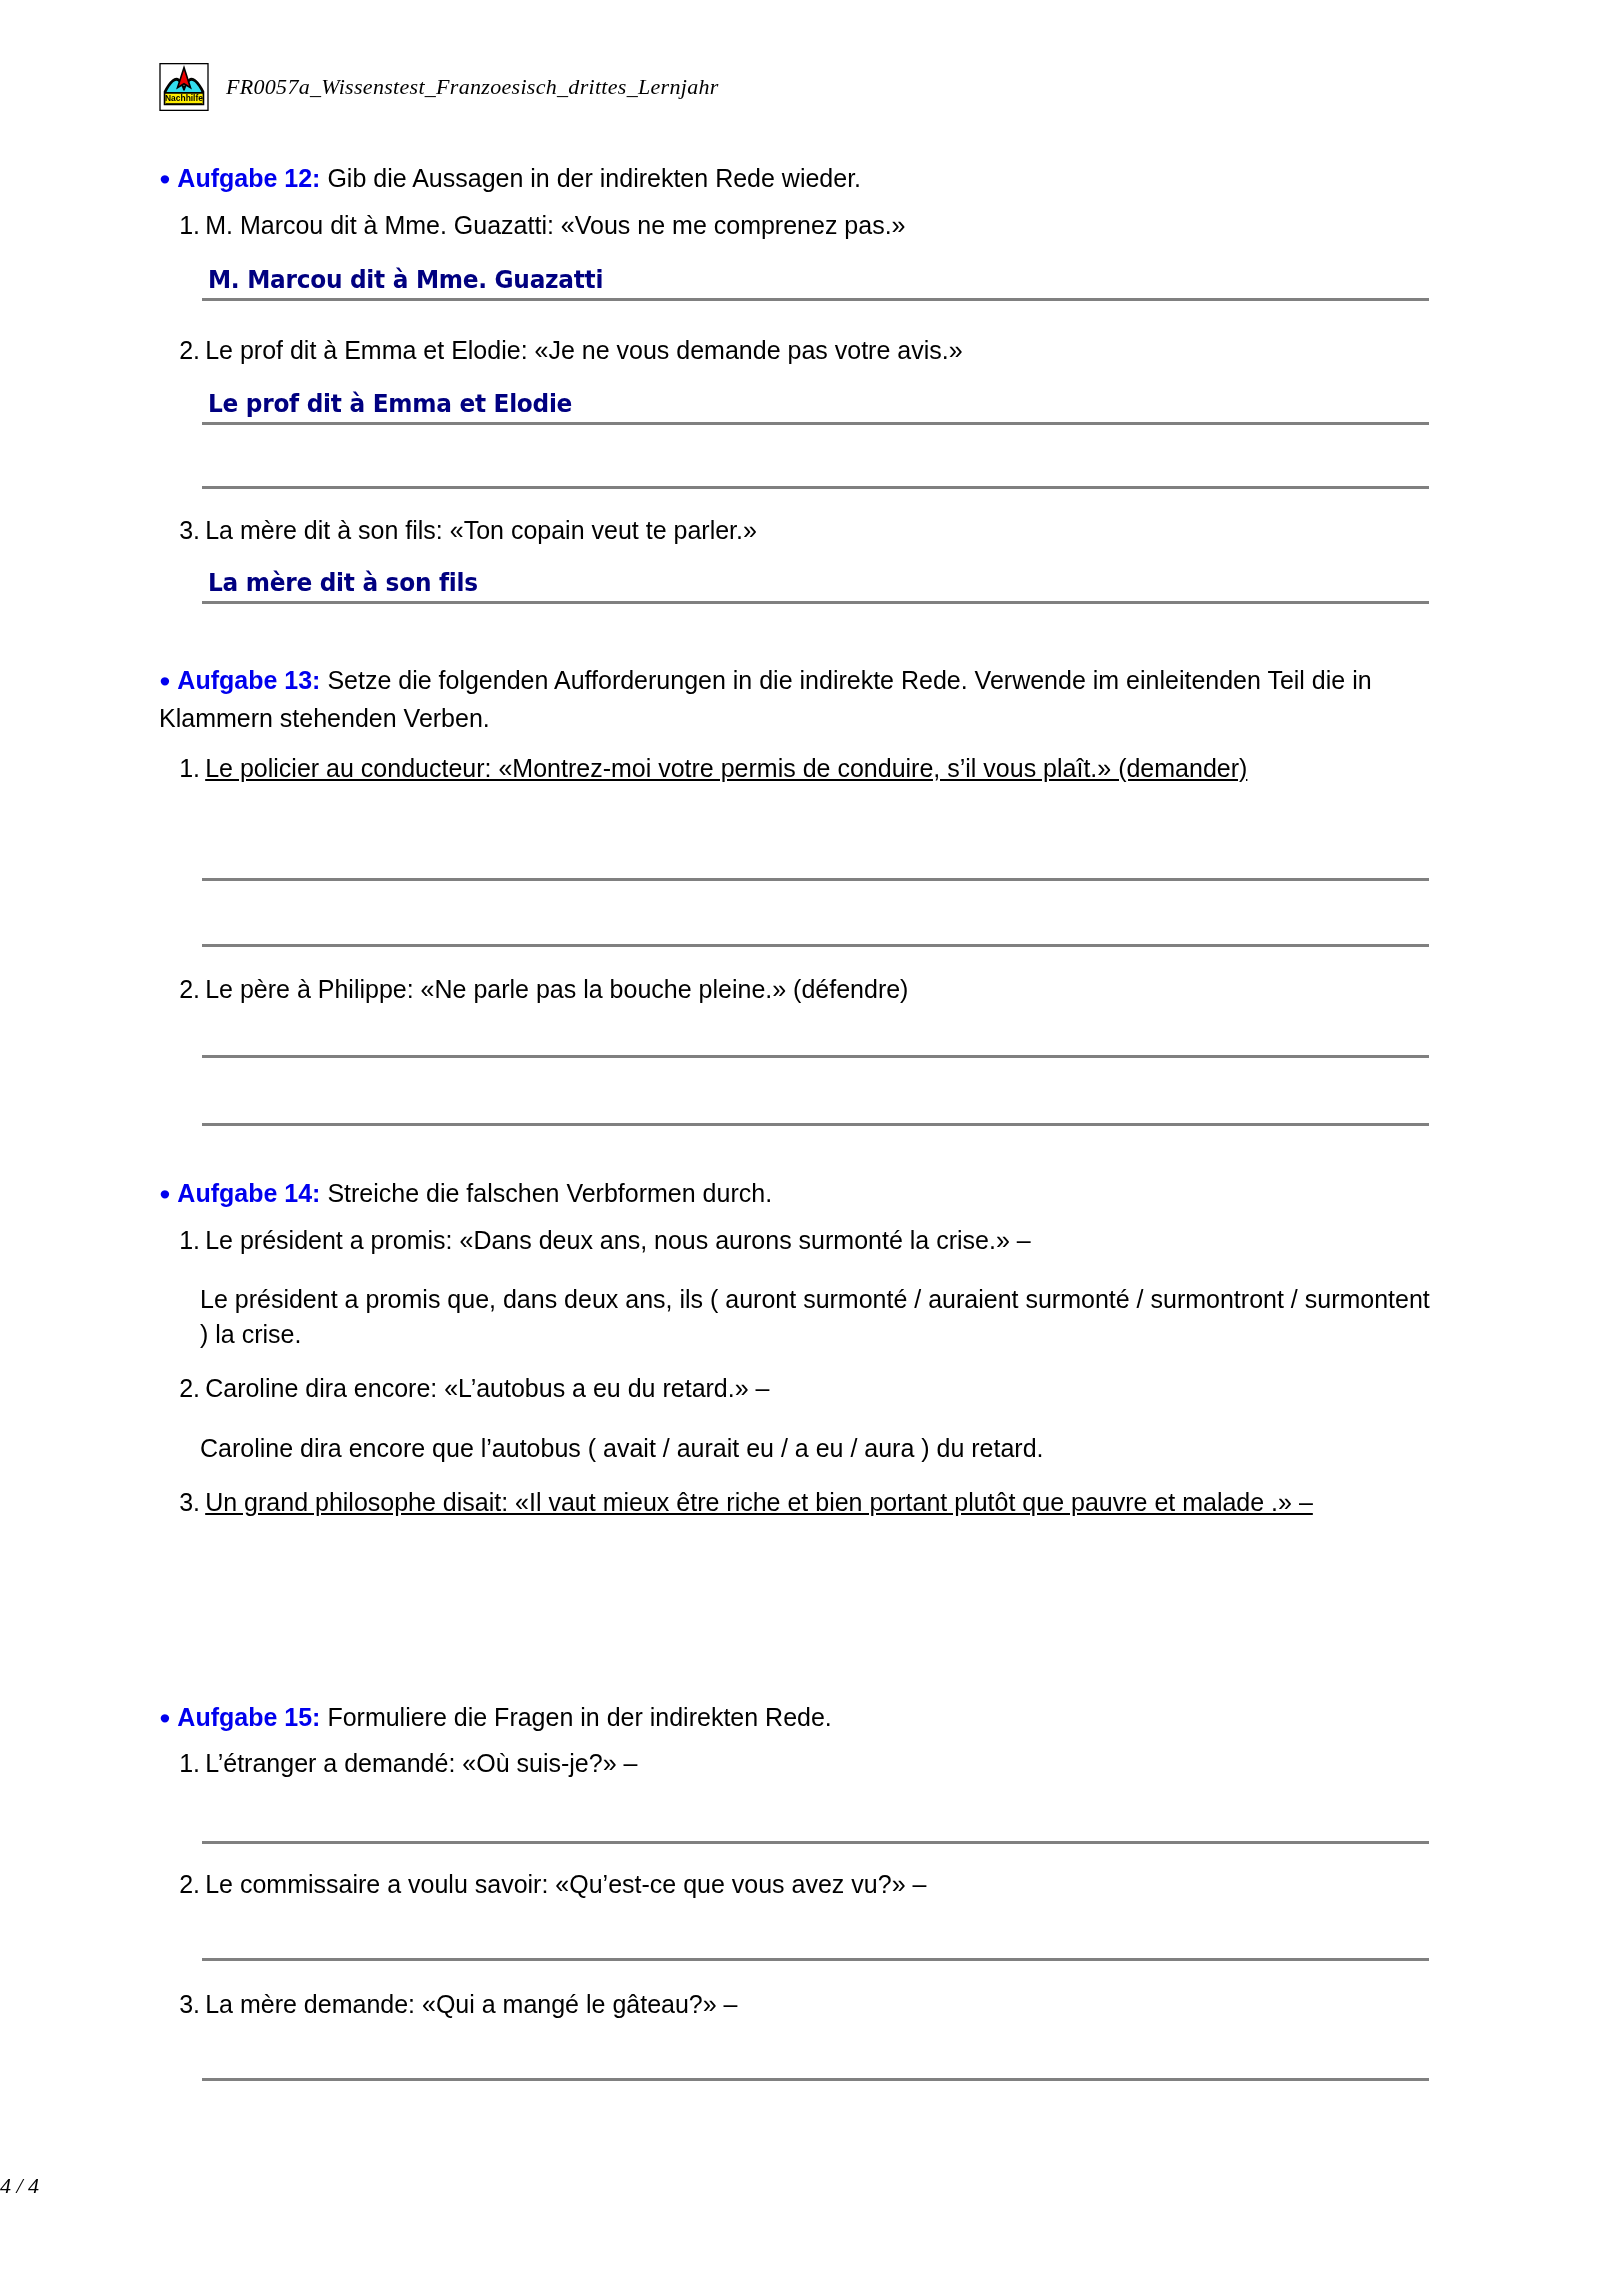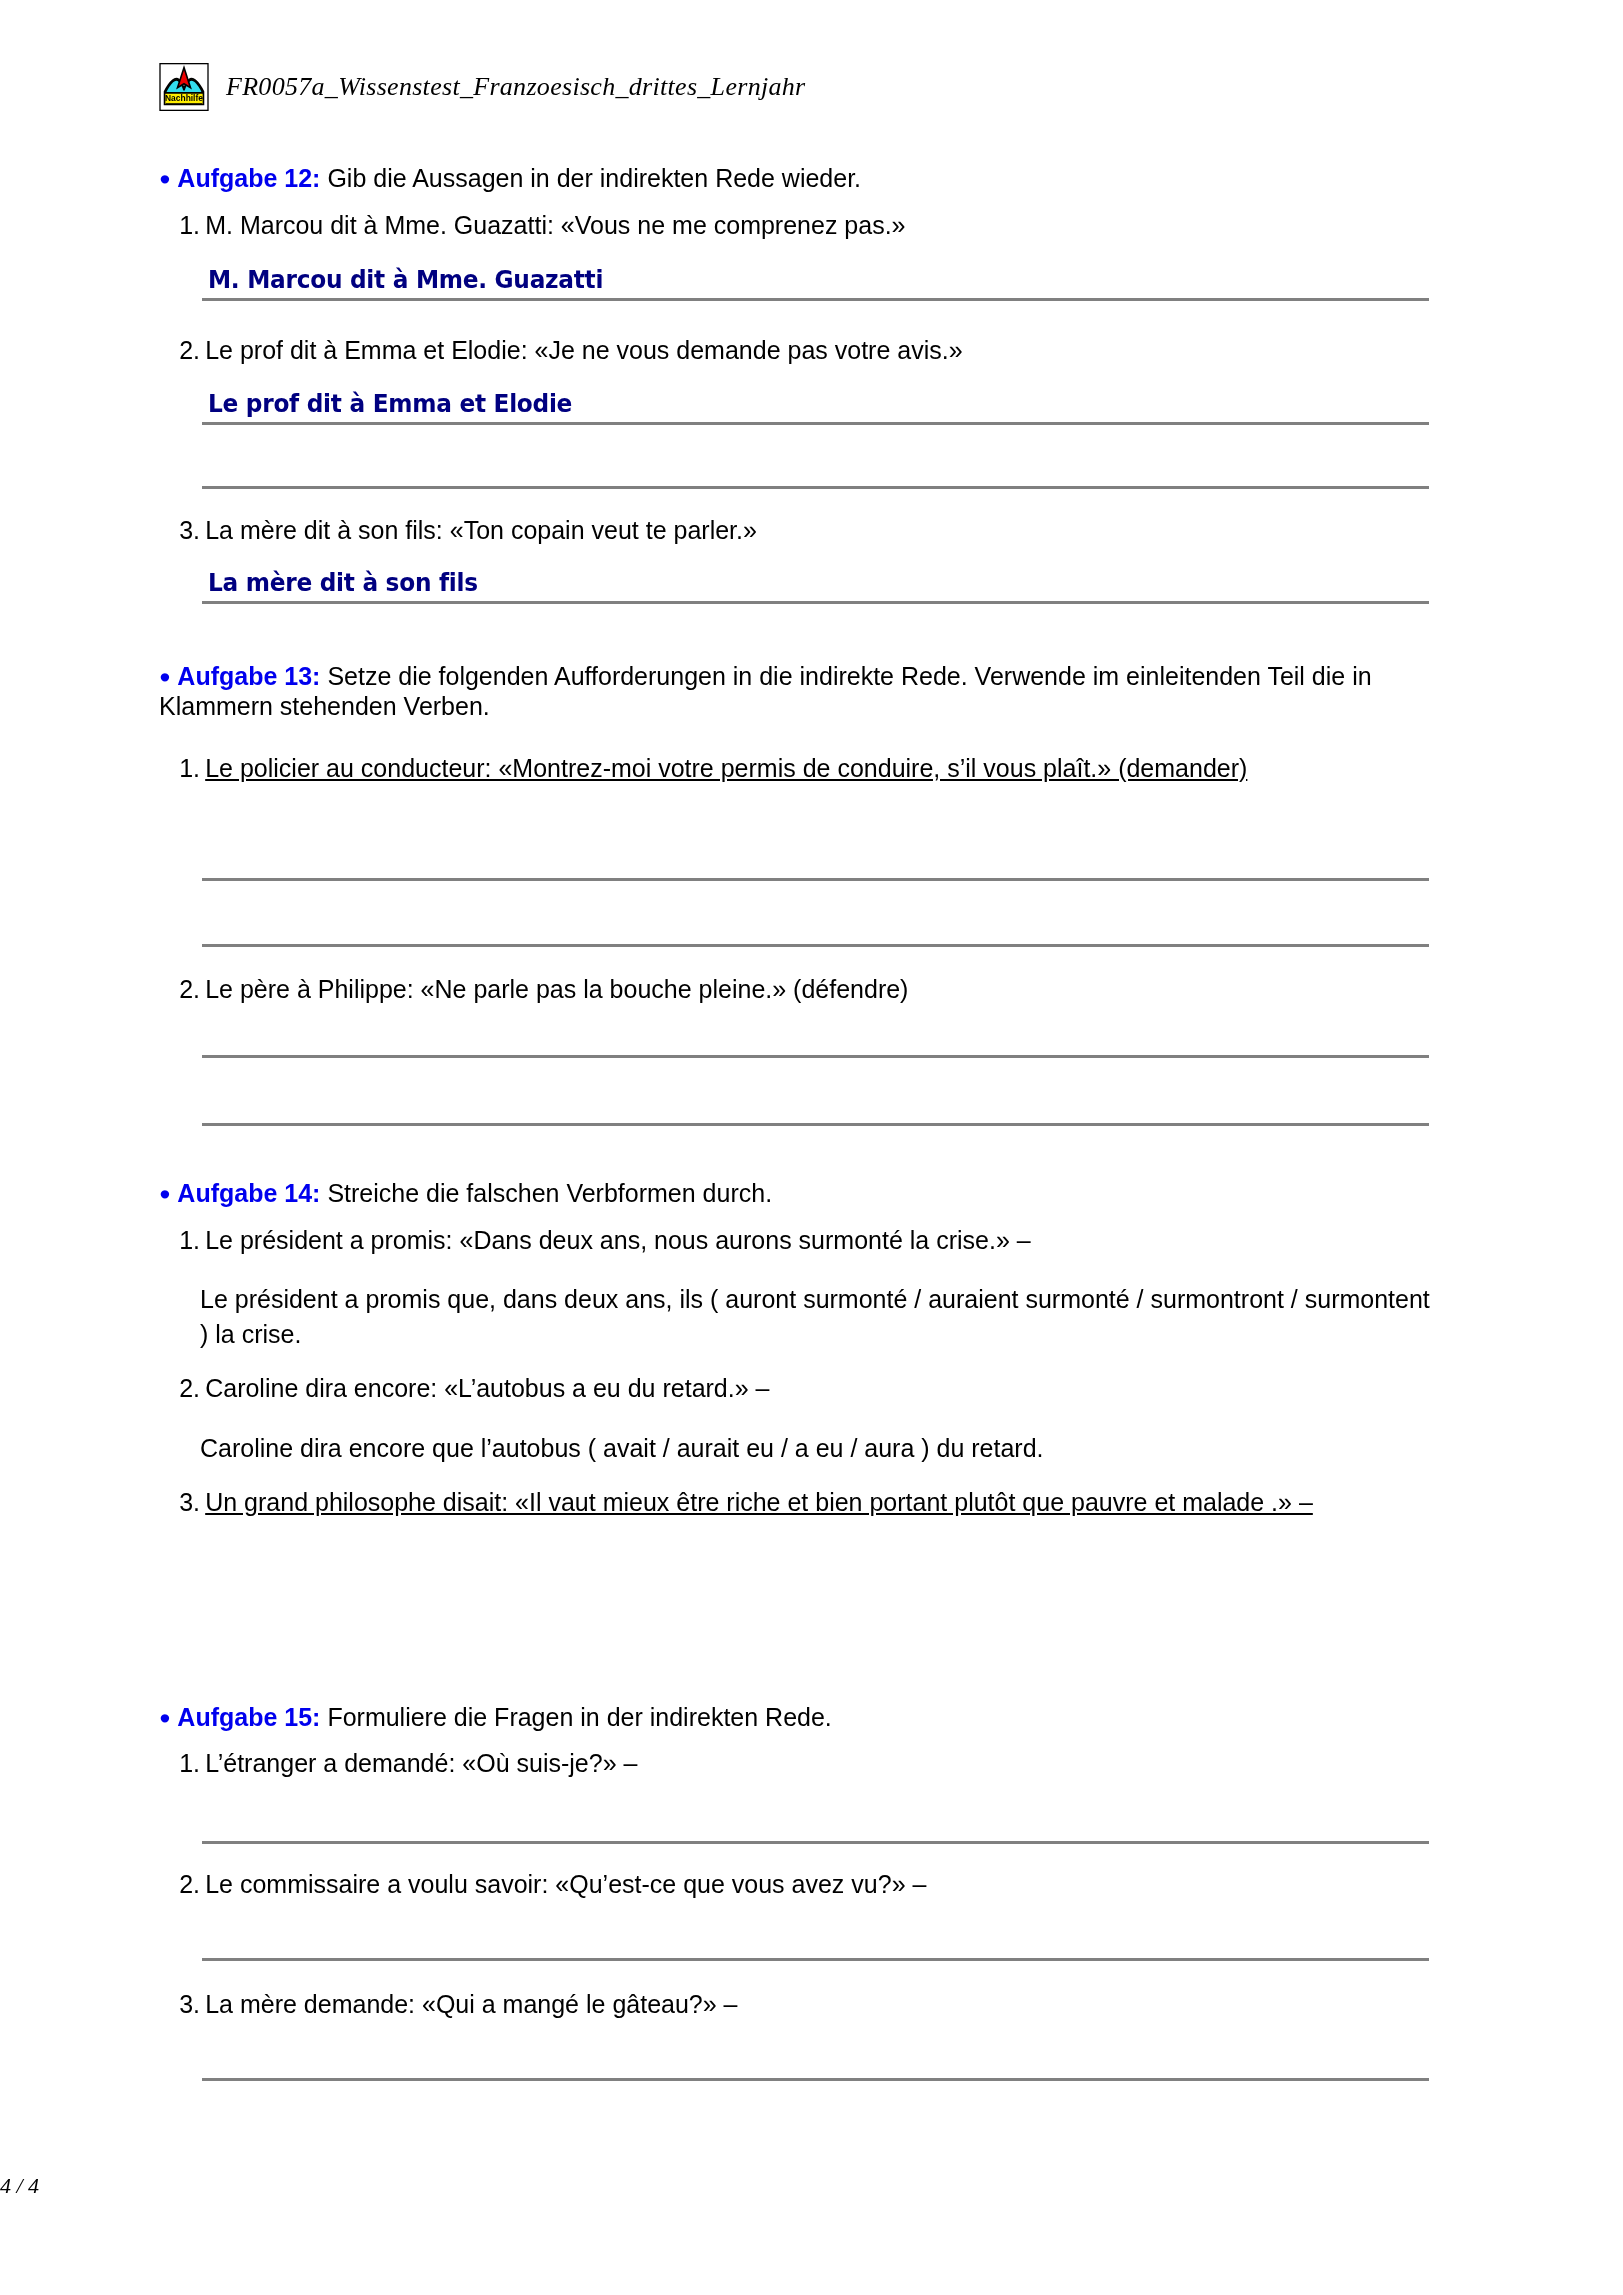--- a/index.html
+++ b/index.html
@@ -38,21 +38,21 @@
     width: 50px;
     height: 48px;
     position: relative;
     flex: 0 0 auto;
   }
   .logo svg { display: block; }
 
   .header-title {
     font-family: "Liberation Serif", "DejaVu Serif", serif;
     font-style: italic;
-    font-size: 26px;
+    font-size: 22px;
     letter-spacing: 0.3px;
     color: #000000;
     white-space: nowrap;
   }
 
   .task-head {
     position: absolute;
     font-size: 25px;
     line-height: 33px;
     color: #000000;
@@ -169,21 +169,21 @@
   <div class="rule" style="left:202px; top:422px; width:1227px;"></div>
   <div class="rule" style="left:202px; top:486px; width:1227px;"></div>
 
   <div class="itemblock" style="left:162px; top:513px; width:1270px;">
     <span class="num">3.</span>
     <span class="txt">La mère dit à son fils: «Ton copain veut te parler.»</span>
   </div>
   <div class="answer" style="left:208px; top:568px;">La mère dit à son fils</div>
   <div class="rule" style="left:202px; top:601px; width:1227px;"></div>
 
-  <div class="task-head" style="left:159px; top:661px; width:1273px; line-height:30px;">
+  <div class="task-head" style="left:159px; top:661px; width:1273px; line-height:38px;">
     <span class="bullet">●</span><span class="tasklabel">Aufgabe 13:</span><span> Setze die folgenden Aufforderungen in die indirekte Rede. Verwende im einleitenden Teil die in Klammern stehenden Verben.</span>
   </div>
 
   <div class="itemblock justify" style="left:162px; top:751px; width:1270px;">
     <span class="num">1.</span>
     <span class="txt">Le policier au conducteur: «Montrez-moi votre permis de conduire, s’il vous plaît.» (demander)</span>
   </div>
   <div class="rule" style="left:202px; top:878px; width:1227px;"></div>
   <div class="rule" style="left:202px; top:944px; width:1227px;"></div>
 

